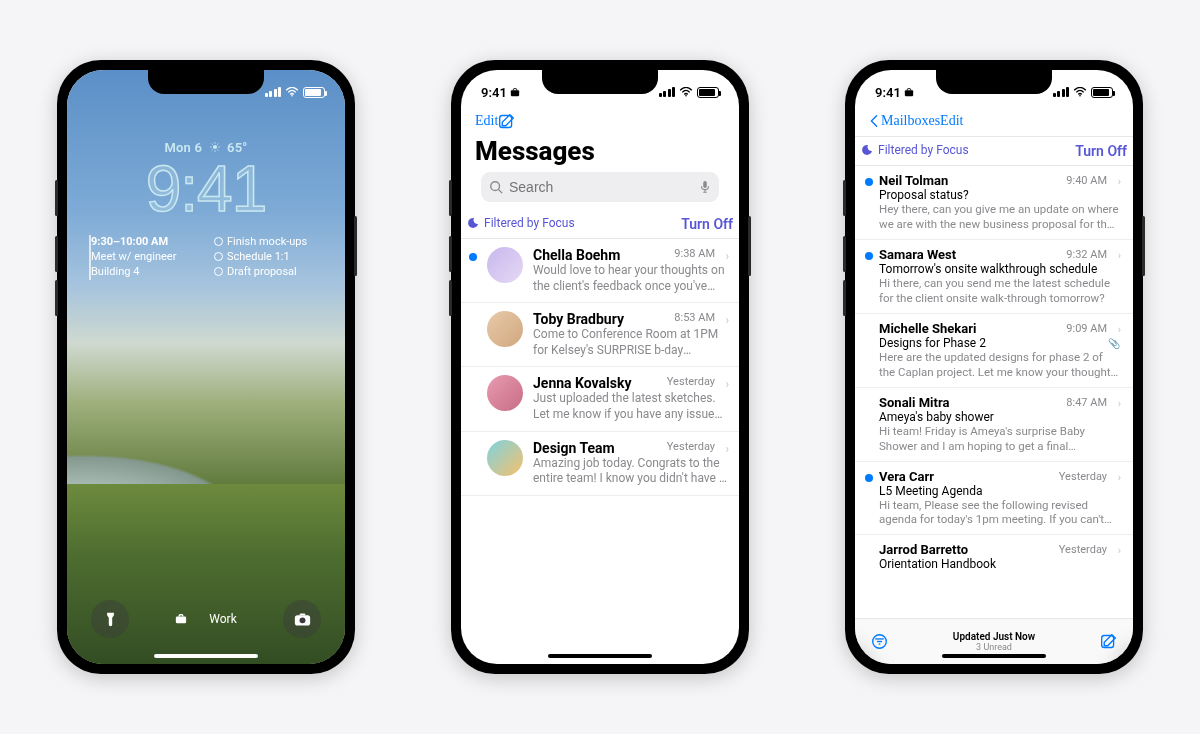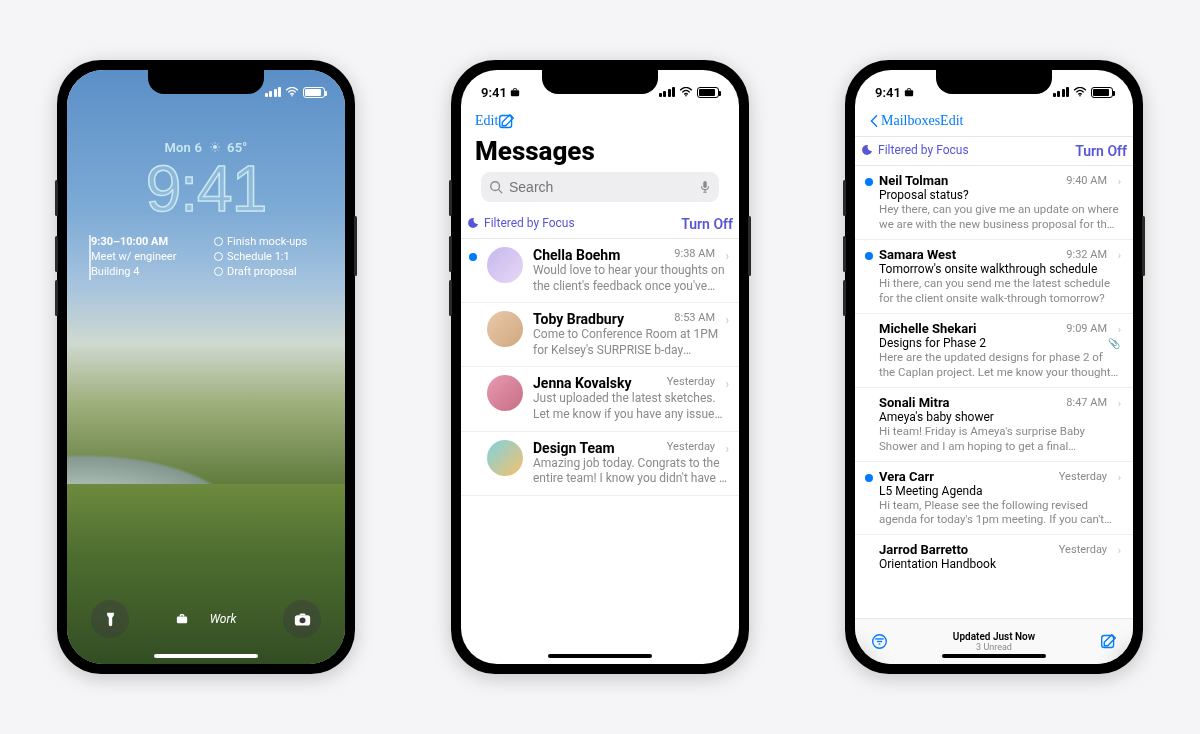--- a/index.html
+++ b/index.html
@@ -71,21 +71,21 @@
     font-family: "Helvetica Neue", sans-serif; letter-spacing:-1px;
     color: transparent; -webkit-text-stroke: 1.5px #c9e8f0;
     text-shadow: 0 0 2px rgba(201,232,240,.3); }
   .lock-widgets { display:flex; gap:14px; margin-top:14px; padding:0 6px; font-size:11px; color:#fff; }
   .lock-widgets .col { flex:1; }
   .lock-widgets .col:first-child { border-left:2px solid rgba(255,255,255,.7); }
   .lock-widgets .line { line-height:1.35; white-space:nowrap; overflow:hidden; text-overflow:ellipsis; }
   .radio { display:inline-block; width:9px; height:9px; border:1.2px solid #fff; border-radius:50%; margin-right:4px; vertical-align:-1px; }
   .lock-bottom { position:absolute; bottom:26px; left:0; right:0; display:flex; justify-content:space-between; align-items:center; padding:0 24px; color:#fff; }
   .lock-btn { width:38px; height:38px; border-radius:50%; background:rgba(60,60,60,.45); backdrop-filter:blur(6px); display:flex; align-items:center; justify-content:center; }
-  .lock-label { display:flex; align-items:center; gap:22px; font-size:12px;font-style:italic; }
+  .lock-label { display:flex; align-items:center; gap:22px; font-size:12px; }
   .home-ind-light { background:#fff; }
 
   
   .navbar { display:flex; justify-content:flex-start; align-items:center; padding:4px 14px; height:30px;font-family:Liberation Serif, serif; }
   .navlink { color:#007aff; font-size:14px; }
   .backlink { display:flex; align-items:center; gap:2px; }
   .large-title { font-size:26px; font-weight:800; padding:0 14px 6px; }
   .searchbar { margin:0 20px 8px; background:#eeeef0; border-radius:9px; height:30px; display:flex; align-items:center; padding:0 8px; gap:6px; color:#8a8a8e; font-size:14px; }
   .searchbar input { border:0; background:transparent; flex:1; font-size:14px; outline:none; }
   .filterrow { display:flex; justify-content:space-between; align-items:flex-start; padding:6px 6px; font-size:12px;gap:14px; }

